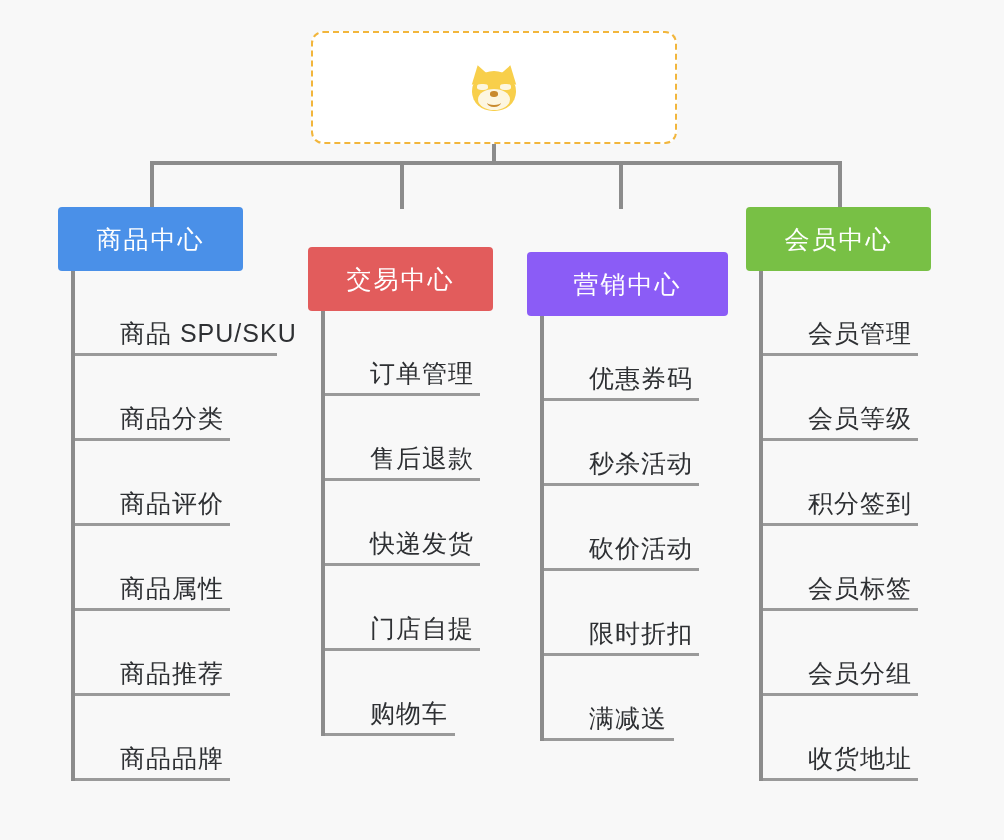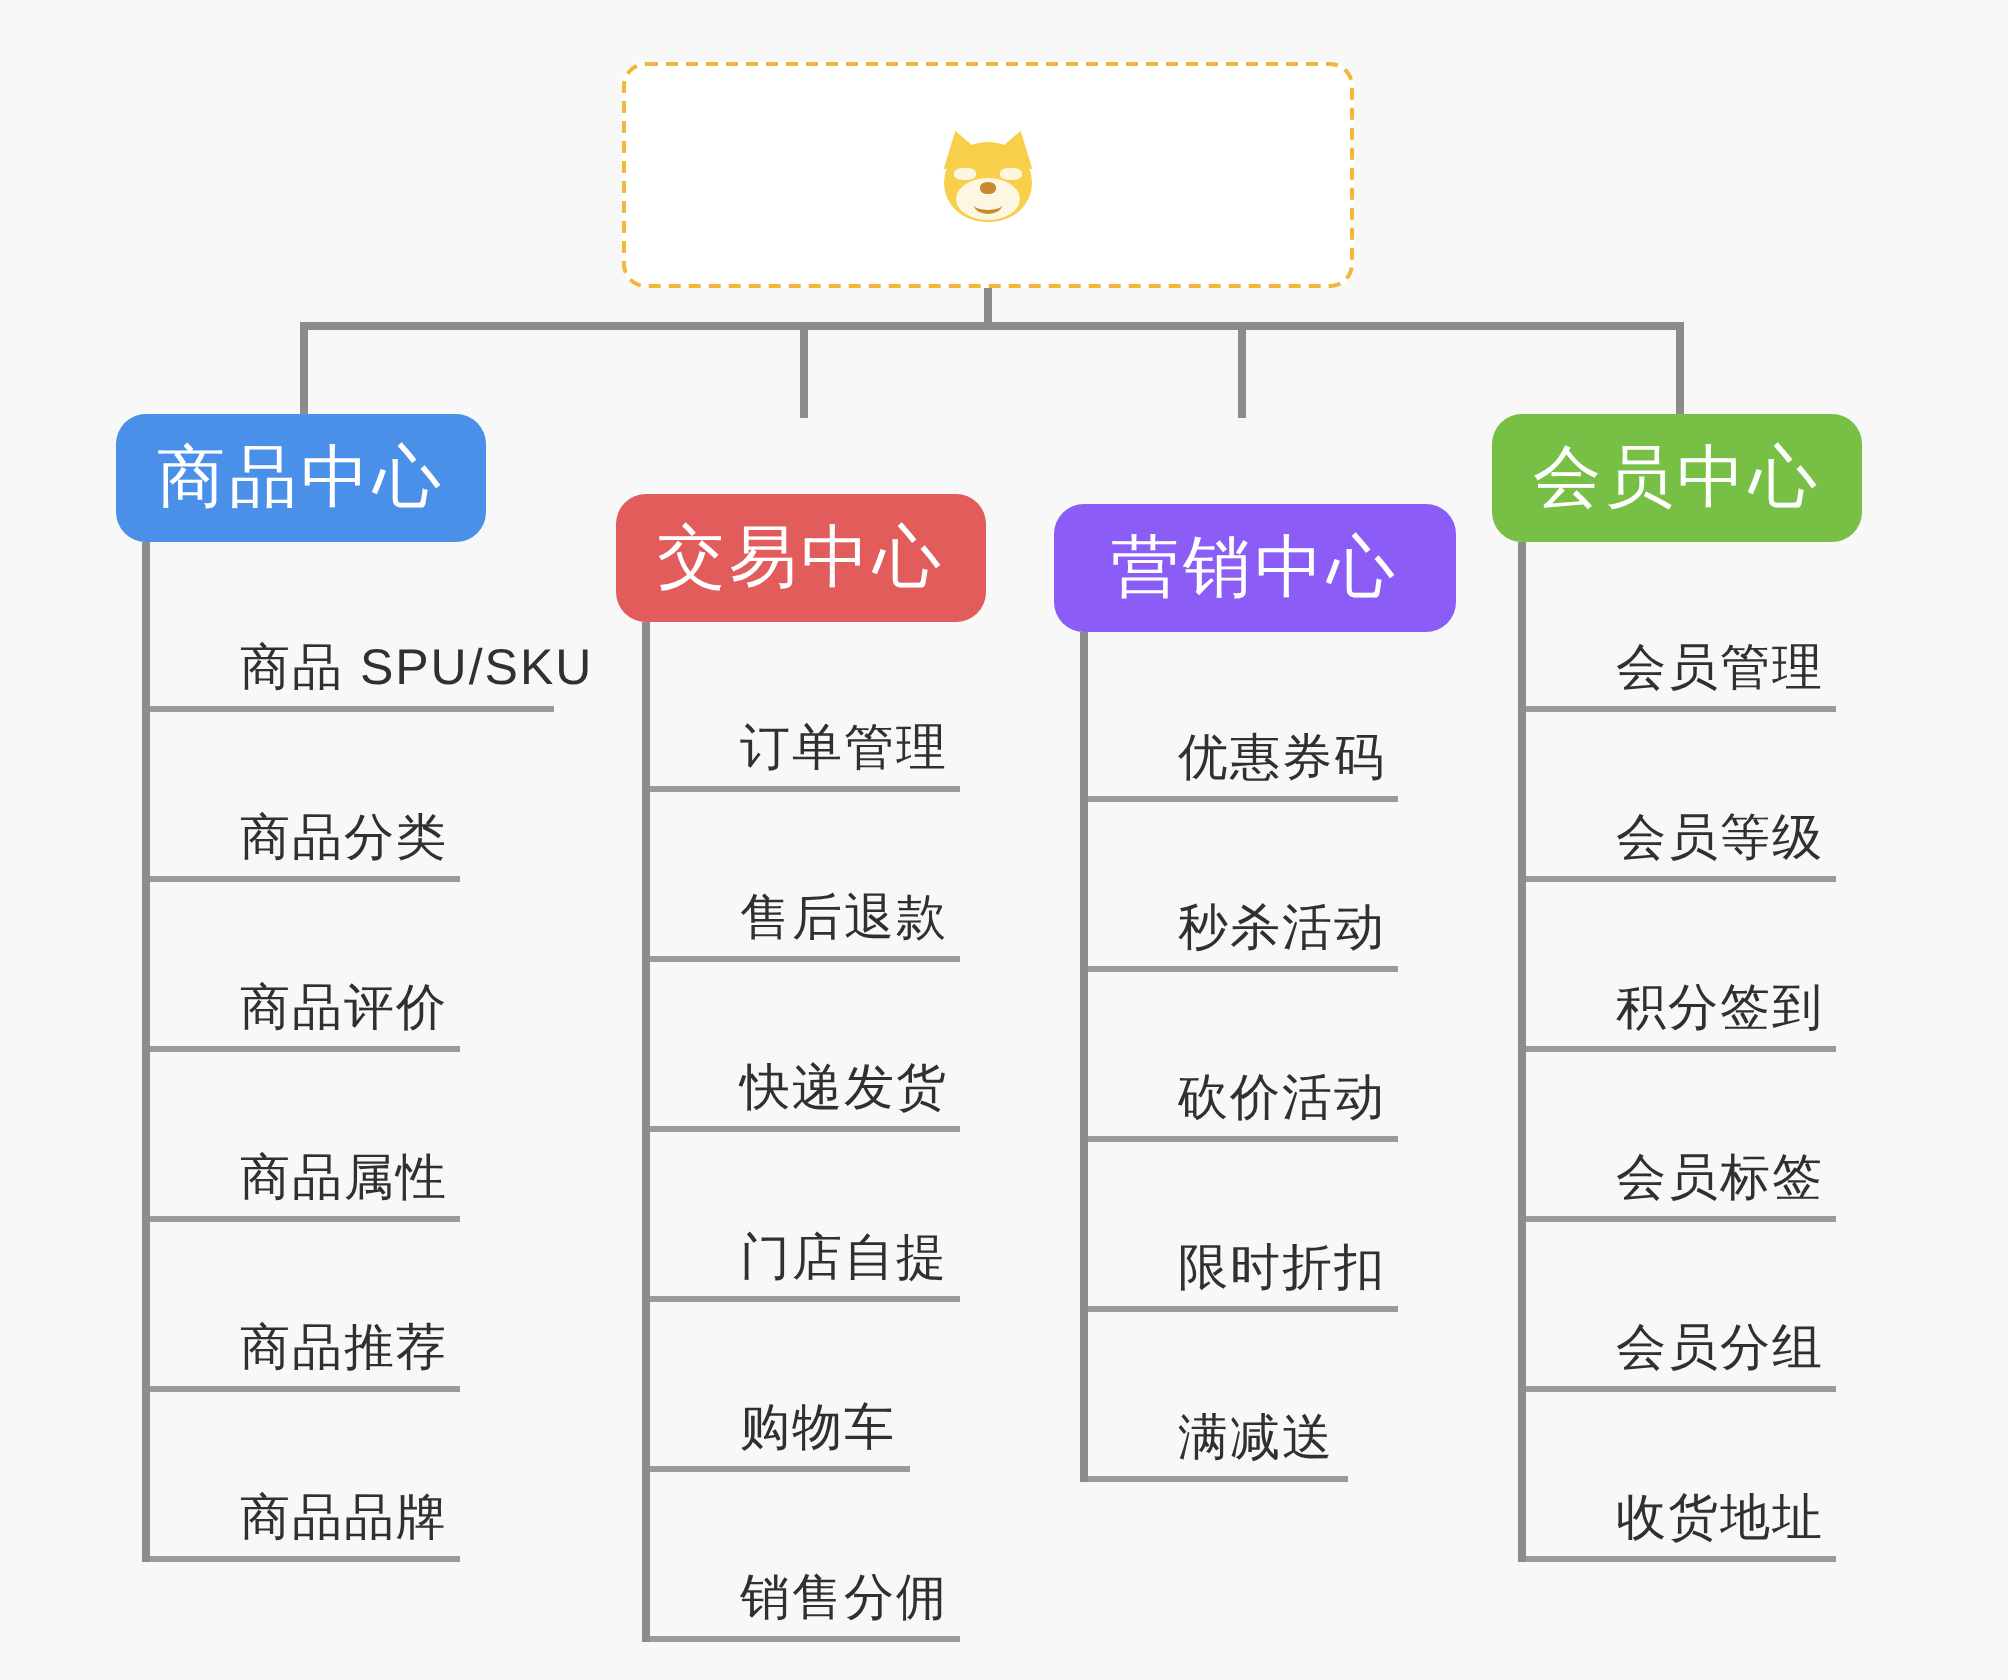--- a/index.html
+++ b/index.html
@@ -122,26 +122,26 @@
   }
 
   
   .column {
     position: absolute;
     top: 207px;
   }
   .cat-box {
     position: relative;
     height: 64px;
-    border-radius: 15px;
+    border-radius: 4px;
     display: flex;
     align-items: center;
     justify-content: center;
     color: #ffffff;
-    font-size: 34px;
+    font-size: 25px;
     letter-spacing: 2px;
     white-space: nowrap;
   }
 
   
   .leaf-list {
     position: relative;
     margin-left: 13px;
     padding-top: 0;
     border-left: 4px solid #8c8c8c;
@@ -245,24 +245,20 @@
         <span class="leaf-label">快递发货</span>
       </div>
       <div class="leaf-item">
         <span class="leaf-underline" id="ul-1-3" style="width: 155px;"></span>
         <span class="leaf-label">门店自提</span>
       </div>
       <div class="leaf-item">
         <span class="leaf-underline" id="ul-1-4" style="width: 130px;"></span>
         <span class="leaf-label">购物车</span>
       </div>
-      <div class="leaf-item">
-        <span class="leaf-underline" id="ul-1-5" style="width: 155px;"></span>
-        <span class="leaf-label">销售分佣</span>
-      </div>
     </div>
   </div>
 
   <div class="column" id="col-2" style="left: 527px; width: 185px;">
     <div class="cat-box" id="cat-2" style="background: #8b5cf6; width: 201px; margin-top: 45px;">
       <span>营销中心</span>
     </div>
     <div class="leaf-list">
       <div class="leaf-item">
         <span class="leaf-underline" id="ul-2-0" style="width: 155px;"></span>

